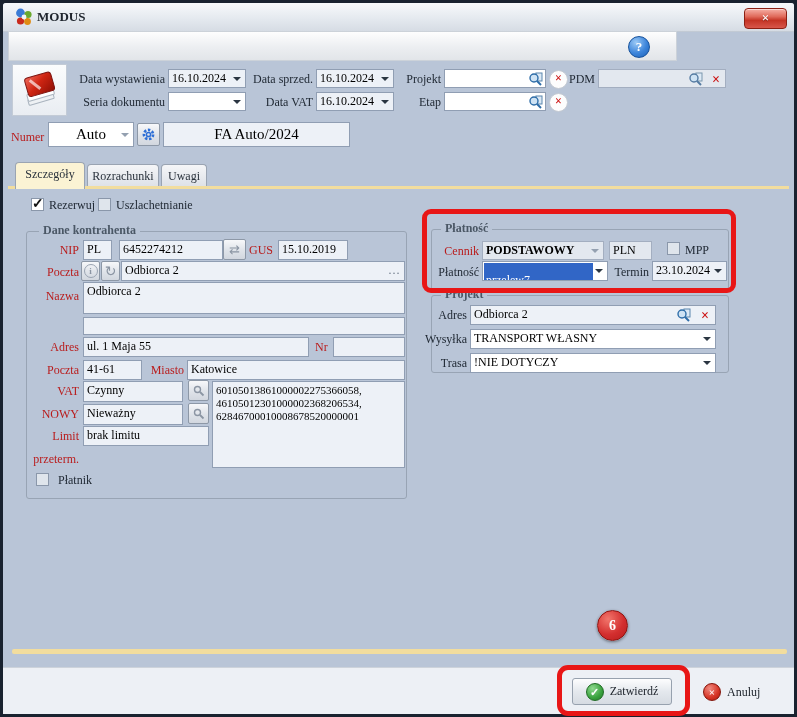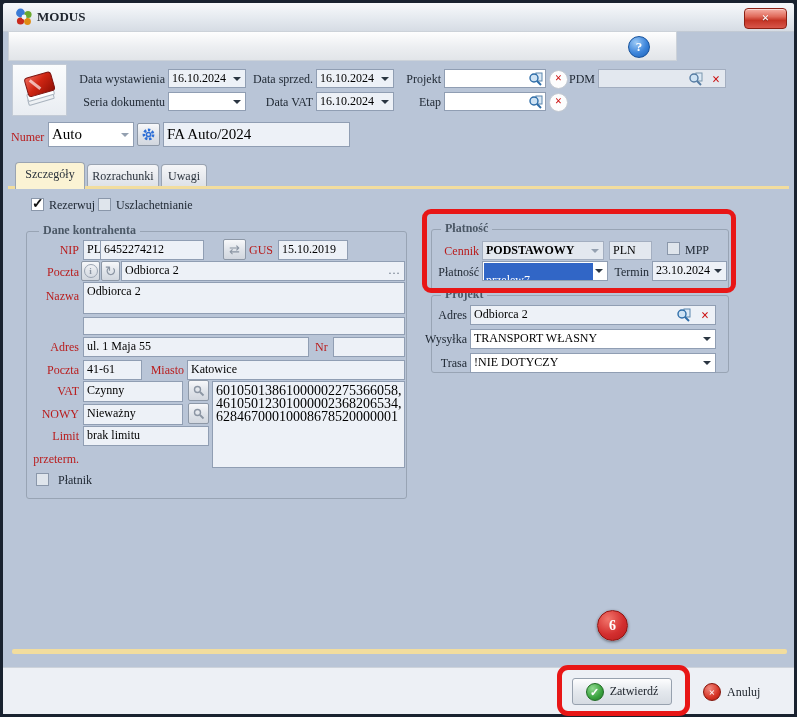--- a/index.html
+++ b/index.html
@@ -25,21 +25,21 @@
            background:radial-gradient(circle at 35% 28%,#9ccaf6,#3c84da 55%,#1c60b6);
            border:1px solid #17529c;color:#fff;font-weight:bold;font-size:13px;line-height:20px;text-align:center;}
   
   .lbl{position:absolute;font-size:12px;color:#212a35;white-space:nowrap;line-height:19px;}
   .lbl.r{text-align:right;}
   .lbl.pale{color:#b91c1c;}
   .fld{position:absolute;background:#edf1f7;border:1px solid #909eb3;font-size:12px;color:#000;
        padding:0 3px;line-height:17px;white-space:nowrap;overflow:hidden;box-sizing:border-box;}
   .fld.white{background:#fff;}
   .fld.dis{background:#e3e8ef;border-color:#a3aec0;}
-  .fld.big{font-size:15px;line-height:23px;}
+  .fld.big{font-size:15px;line-height:23px;text-align:center;}
   .arr{position:absolute;right:4px;top:50%;margin-top:-2px;width:0;height:0;
        border-left:4px solid transparent;border-right:4px solid transparent;border-top:4px solid #2b3642;}
   .arr.pale{border-top-color:#94a0b0;}
   .ibtn{position:absolute;background:linear-gradient(#f7f8fa,#dfe3e9 55%,#d2d7df);
         border:1px solid #8d98a7;border-radius:2px;display:flex;align-items:center;justify-content:center;
         font-size:11px;color:#8b95a3;box-sizing:border-box;cursor:default;}
   .cb{position:absolute;width:13px;height:13px;background:#fff;border:1px solid #8a97aa;box-sizing:border-box;}
   .cb.dim{background:#dfe5ec;}
   .cb .tick{position:absolute;left:0px;top:-4px;font-size:14px;font-weight:bold;color:#111;}
   .grp{position:absolute;border:1px solid #98a4b4;border-radius:3px;}
@@ -51,21 +51,21 @@
   
   .tab{position:absolute;height:24px;border:1px solid #9aa4b2;border-bottom:none;border-radius:4px 4px 0 0;
        font-size:12px;color:#2a323c;text-align:center;line-height:23px;box-sizing:border-box;
        background:linear-gradient(#f5f6f8,#dcE0e6);}
   .tab.active{background:#fbf3d4;font-weight:normal;z-index:5;height:27px;}
   .panel{position:absolute;left:5px;top:183px;width:781px;height:469px;background:#b9c5d7;
          border-top:3px solid #f2dd9e;}
   .ystrip{position:absolute;background:#f2dd9e;border-radius:2px;}
   .sel{position:absolute;background:#3166c6;color:#fff;}
   .green{background:#00e000 !important;}
-  .konta{position:absolute;background:#edf1f7;border:1px solid #909eb3;font-size:14px;color:#000;
+  .konta{position:absolute;background:#edf1f7;border:1px solid #909eb3;font-size:11px;color:#000;
          padding:2px 3px;line-height:13px;white-space:pre-line;box-sizing:border-box;}
   
   .ann{position:absolute;border:5px solid #e81616;border-radius:9px;pointer-events:none;z-index:40;}
   .badge{position:absolute;width:29px;height:29px;border-radius:50%;z-index:40;
          background:radial-gradient(circle at 35% 28%,#f2766c,#d display32f2f 55%,#b71c1c);
          background:radial-gradient(circle at 35% 28%,#f2766c,#d32f2f 55%,#b71c1c);
          border:1px solid #8e1410;color:#fff;font-weight:bold;font-size:14px;line-height:29px;text-align:center;
          box-shadow:0 1px 3px rgba(0,0,0,.45);}
   
   .footer{position:absolute;left:0;right:0;bottom:0;height:46px;background:#edf0f5;border-top:1px solid #cdd3db;}
@@ -209,21 +209,21 @@
   <div class="cb dim" style="left:95px;top:195px"></div>
   <div class="lbl" style="left:113px;top:193px">Uszlachetnianie</div>
 
   <div class="grp" style="left:23px;top:228px;width:379px;height:266px"></div>
   <div class="glabel" style="left:36px;top:220px">Dane kontrahenta</div>
 
   <div class="lbl pale r" style="left:30px;top:238px;width:46px">NIP</div>
   <div class="fld" style="left:80px;top:237px;width:29px;height:20px">
     <span>PL</span>
   </div>
-  <div class="fld" style="left:97px;top:237px;width:104px;height:20px">
+  <div class="fld" style="left:116px;top:237px;width:104px;height:20px">
     <span>6452274212</span>
   </div>
   <div class="ibtn" style="left:220px;top:236px;width:23px;height:21px;font-size:13px">
     <span>⇄</span>
   </div>
   <div class="lbl pale" style="left:246px;top:238px">GUS</div>
   <div class="fld" style="left:275px;top:237px;width:70px;height:20px">
     <span>15.10.2019</span>
   </div>
 

